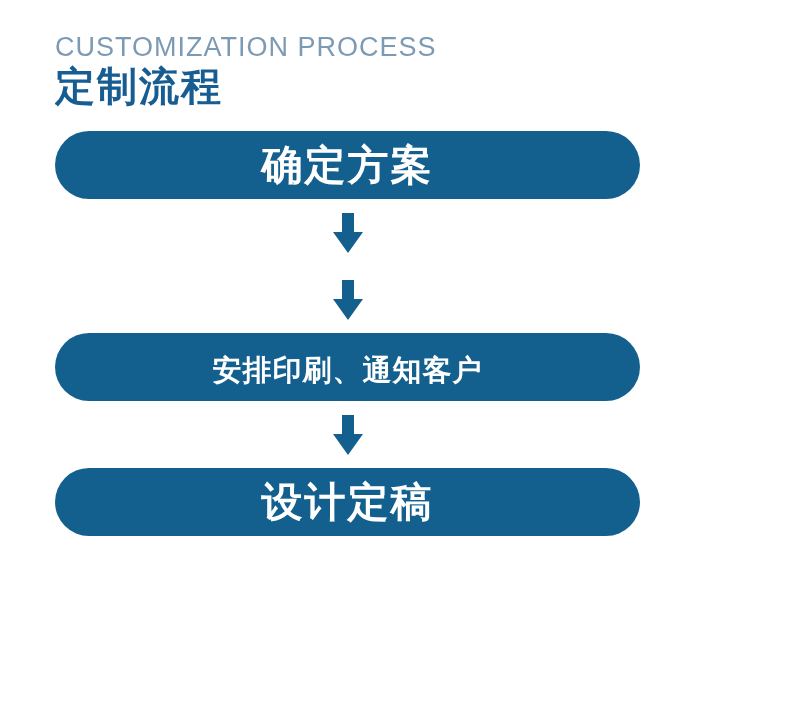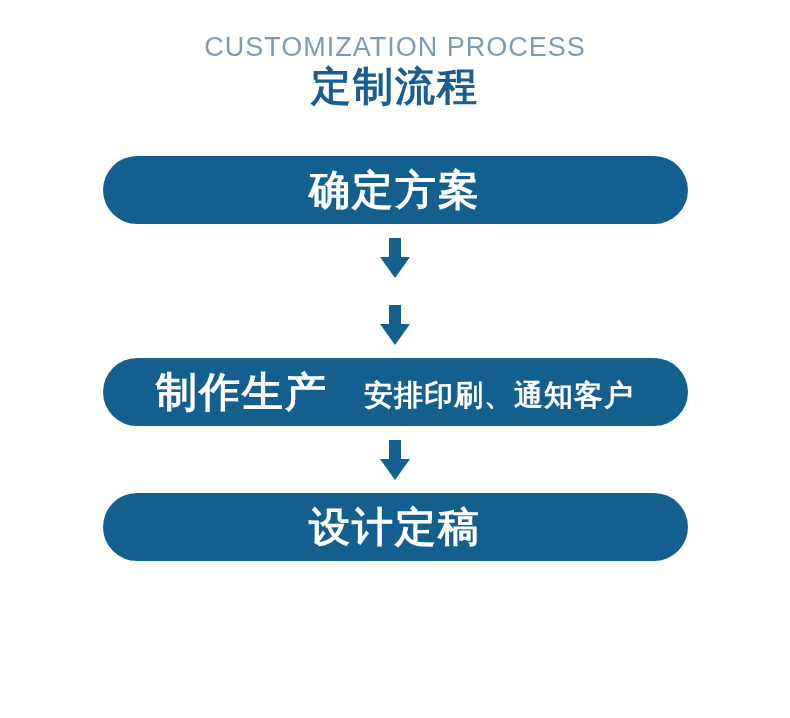--- a/index.html
+++ b/index.html
@@ -15,21 +15,21 @@
     background: var(--bg);
     font-family: "Liberation Sans", "DejaVu Sans", sans-serif;
   }
   .page {
     width: 680px;
     height: 718px;
     margin: 0 auto;
     background: var(--bg);
     display: flex;
     flex-direction: column;
-    align-items: center;
+    align-items: flex-start;
     padding-top: 33px;
     overflow: hidden;
   }
   .subtitle-en {
     font-size: 27px;
     line-height: 28px;
     font-weight: 400;
     letter-spacing: 1px;
     color: var(--subtitle-blue);
     text-align: center;
@@ -39,21 +39,21 @@
     margin-top: 4px;
     font-size: 40px;
     line-height: 42px;
     font-weight: 700;
     color: var(--title-blue);
     text-align: center;
     letter-spacing: 2px;
     white-space: nowrap;
   }
   .steps {
-    margin-top: 49px;
+    margin-top: 24px;
     display: flex;
     flex-direction: column;
     align-items: center;
   }
   .step-pill {
     width: 585px;
     height: 68px;
     background: var(--pill-blue);
     border-radius: 34px;
     display: flex;
@@ -106,21 +106,20 @@
     </div>
 
 
     <div class="arrow-row">
       <svg width="32" height="40" viewBox="0 0 32 40" aria-hidden="true">
         <path class="arrow-fill" d="M10 0 H22 V19 H31 L16 40 L1 19 H10 Z"></path>
       </svg>
     </div>
 
     <div class="step-pill">
-      <span class="step-name">制作生产</span>
       <span class="step-desc">安排印刷、通知客户</span>
     </div>
 
     <div class="arrow-row">
       <svg width="32" height="40" viewBox="0 0 32 40" aria-hidden="true">
         <path class="arrow-fill" d="M10 0 H22 V19 H31 L16 40 L1 19 H10 Z"></path>
       </svg>
     </div>
 
     <div class="step-pill">

